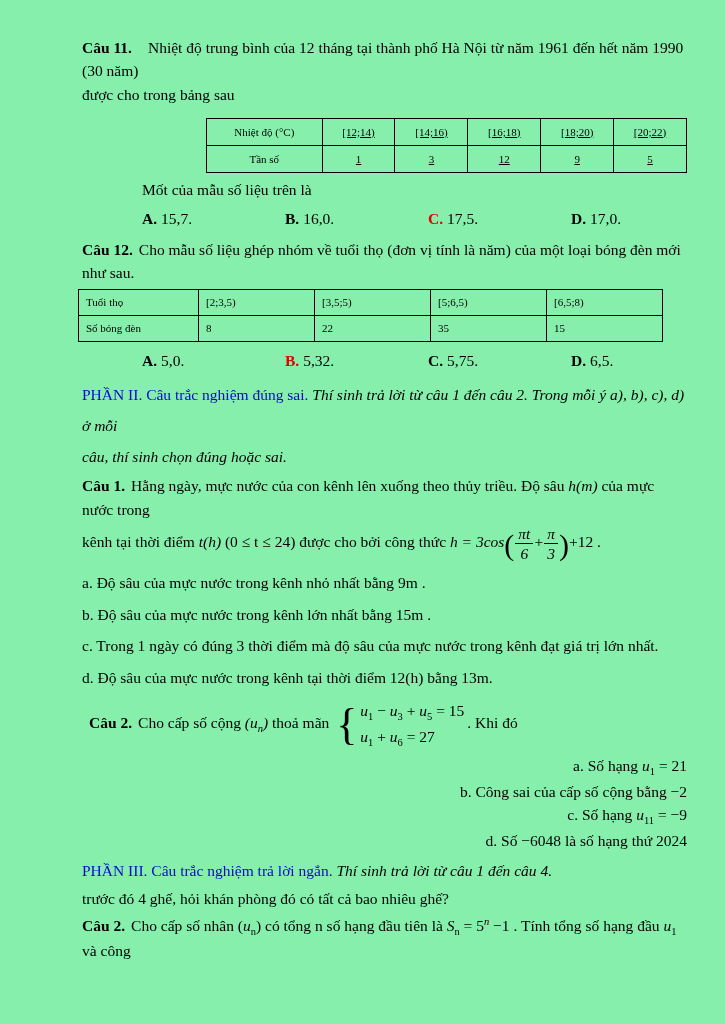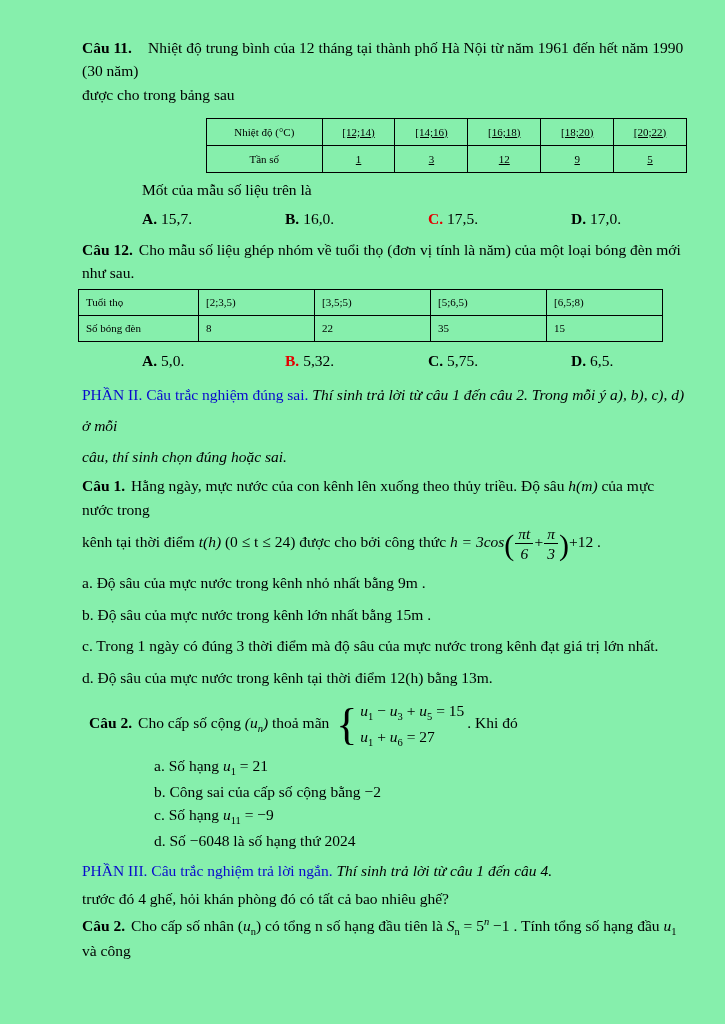--- a/index.html
+++ b/index.html
@@ -51,21 +51,21 @@
   .sys .eq{line-height:1.5;text-align:left;}
   sub,sup{font-size:10.5px;}
 
   .part-head{margin-top:8px;line-height:2.0;}
   .part-head .it{font-style:italic;}
 
   .p2c1{margin-top:2px;}
   .p2c1 .fline{margin-top:4px;line-height:1.5;}
   .s-item{margin-top:10px;line-height:1.4;}
   .p2c2{margin-top:10px;margin-left:7px;}
-  .p2c2-items{margin-left:65px;margin-top:4px;}
+  .p2c2-items{margin-left:65px;margin-top:4px;text-align:right;}
   .p2c2-items div{line-height:1.5;}
 
   .p3c1{margin-top:6px;}
   .p3c1 .line, .p3c2 .line{line-height:1.45;}
   .p3c2{margin-top:4px;}
 
   .footer{position:absolute;right:40px;top:1014px;font-weight:bold;font-style:italic;margin-top:7px;}
 </style>
 </head>
 <body>

